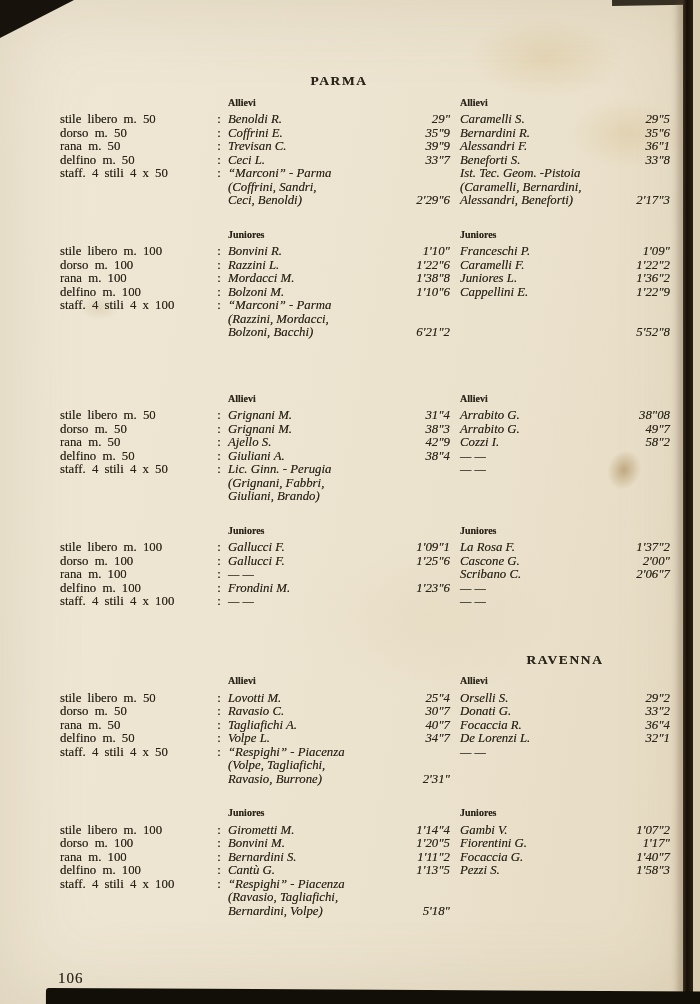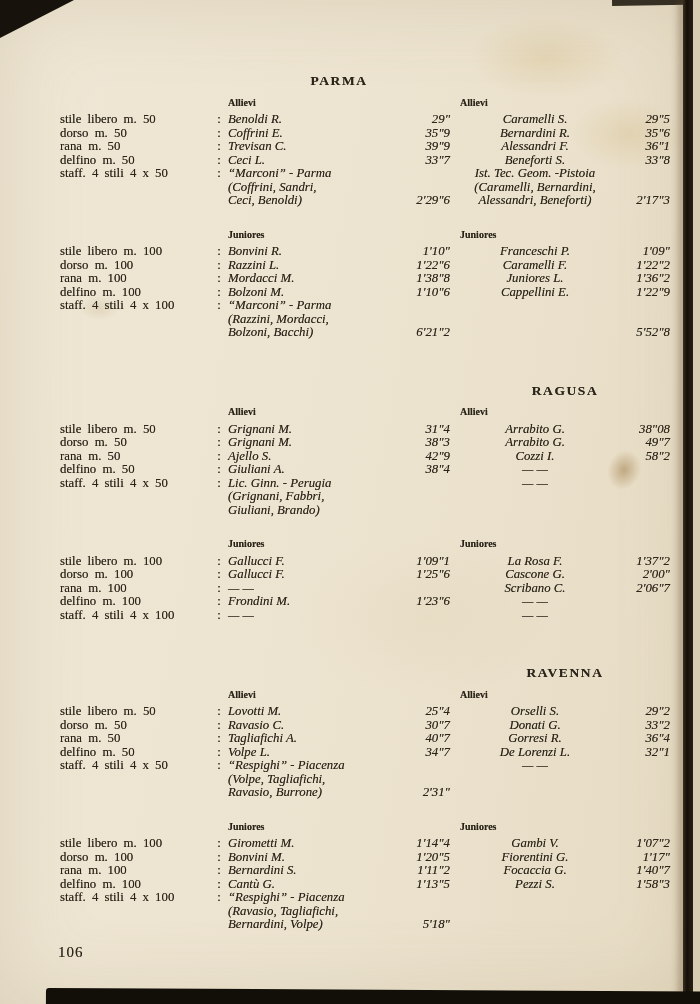--- a/index.html
+++ b/index.html
@@ -33,27 +33,27 @@
   .cat-row { margin: 8px 0 4px; }
   .cat-row.later { margin-top: 20px; }
   .cat { font-weight: bold; font-size: 10px; font-family: Liberation Serif, serif; }
   .cat-left { grid-column: 3; }
   .cat-right { grid-column: 6; }
 
   .col-event  { grid-column: 1; white-space: nowrap; word-spacing: 3px; }
   .col-colon  { grid-column: 2; text-align: center; align-self: start; }
   .col-lname  { grid-column: 3; }
   .col-ltime  { grid-column: 4; }
-  .col-rname  { grid-column: 6; text-align: center; }
+  .col-rname  { grid-column: 6; }
   .col-rtime  { grid-column: 7; }
   .name { font-style: italic; }
   .nline { white-space: nowrap; }
   .time { font-style: italic; text-align: right; align-self: end; white-space: nowrap; }
 
-  .page-number { position: absolute; left: 58px; top: 944px; font-size: 15px; letter-spacing: 1px; z-index: 3; }
+  .page-number { position: absolute; left: 58px; top: 970px; font-size: 15px; letter-spacing: 1px; z-index: 3; }
 
   
   .corner-tl { position: absolute; top: 0; left: 0; width: 0; height: 0;
     border-top: 38px solid #17120b; border-right: 74px solid transparent; z-index: 6; }
   .edge-top-right { position: absolute; top: 0; left: 612px; width: 90px; height: 6px;
     background: #241d12; opacity: .9; transform: rotate(-1deg); transform-origin: left top; z-index: 6; }
   .edge-right { position: absolute; top: 0; left: 683px; width: 10px; height: 100%;
     background: linear-gradient(90deg, #3a2f1e, #140f08 40%, #2a2114);
     box-shadow: -5px 0 7px rgba(90,70,40,.35); z-index: 6; }
   .right-margin { position: absolute; top: 0; left: 693px; width: 7px; height: 100%;
@@ -217,21 +217,20 @@
               <div class="nline">“Marconi” - Parma</div>
               <div class="nline">(Razzini, Mordacci,</div>
               <div class="nline">Bolzoni, Bacchi)</div>
             </div>
             <div class="col-ltime time">6'21"2</div>
             <div class="col-rtime time">5'52"8</div>
           </div>
         </div>
         <div class="section">
           <div class="grid-row city-row">
-            <div class="city city-right">RAGUSA</div>
           </div>
           <div class="grid-row cat-row">
             <div class="cat cat-left">Allievi</div>
             <div class="cat cat-right">Allievi</div>
           </div>
           <div class="grid-row result-row">
             <div class="col-event">stile libero m. 50</div>
             <div class="col-colon">:</div>
             <div class="col-lname name">
               <div class="nline">Grignani M.</div>
@@ -390,21 +389,21 @@
             <div class="col-rtime time">33"2</div>
           </div>
           <div class="grid-row result-row">
             <div class="col-event">rana m. 50</div>
             <div class="col-colon">:</div>
             <div class="col-lname name">
               <div class="nline">Tagliafichi A.</div>
             </div>
             <div class="col-ltime time">40"7</div>
             <div class="col-rname name">
-              <div class="nline">Gorresi R.</div>
+              <div class="nline">Focaccia R.</div>
             </div>
             <div class="col-rtime time">36"4</div>
           </div>
           <div class="grid-row result-row">
             <div class="col-event">delfino m. 50</div>
             <div class="col-colon">:</div>
             <div class="col-lname name">
               <div class="nline">Volpe L.</div>
             </div>
             <div class="col-ltime time">34"7</div>

